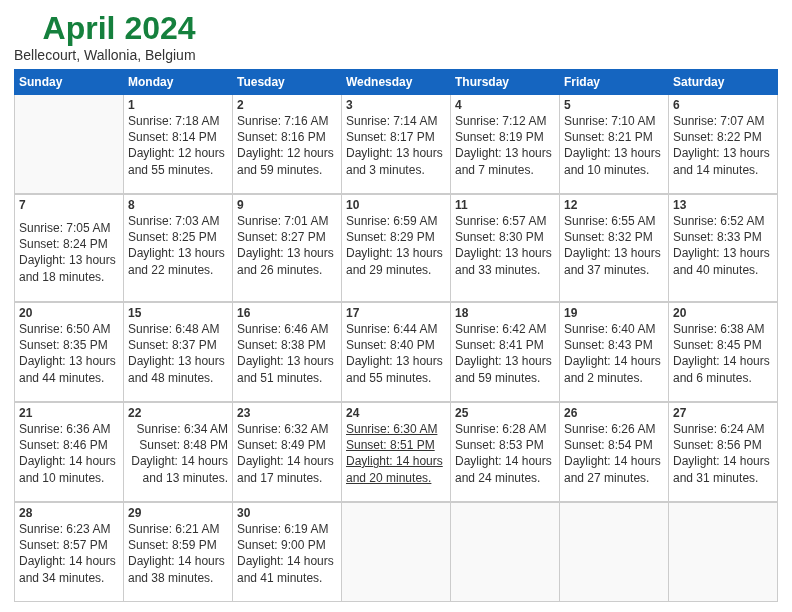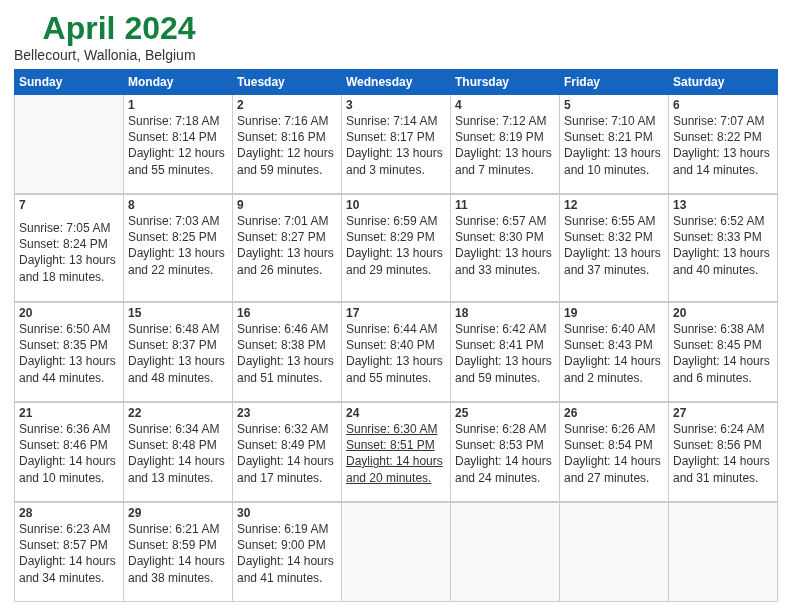--- a/index.html
+++ b/index.html
@@ -265,21 +265,21 @@
         <tr class="row-divider">
           <td>
             <div class="day-num">21</div>
             <div class="day-info" style="white-space: pre-line;">Sunrise: 6:36 AM
 Sunset: 8:46 PM
 Daylight: 14 hours
 and 10 minutes.</div>
           </td>
           <td>
             <div class="day-num">22</div>
-            <div class="day-info" style="white-space: pre-line;">Sunrise: 6:34 AM
+            <div class="day-info" style="white-space: pre-line; text-align: right;">Sunrise: 6:34 AM
 Sunset: 8:48 PM
 Daylight: 14 hours
 and 13 minutes.</div>
           </td>
           <td>
             <div class="day-num">23</div>
             <div class="day-info" style="white-space: pre-line;">Sunrise: 6:32 AM
 Sunset: 8:49 PM
 Daylight: 14 hours
 and 17 minutes.</div>

